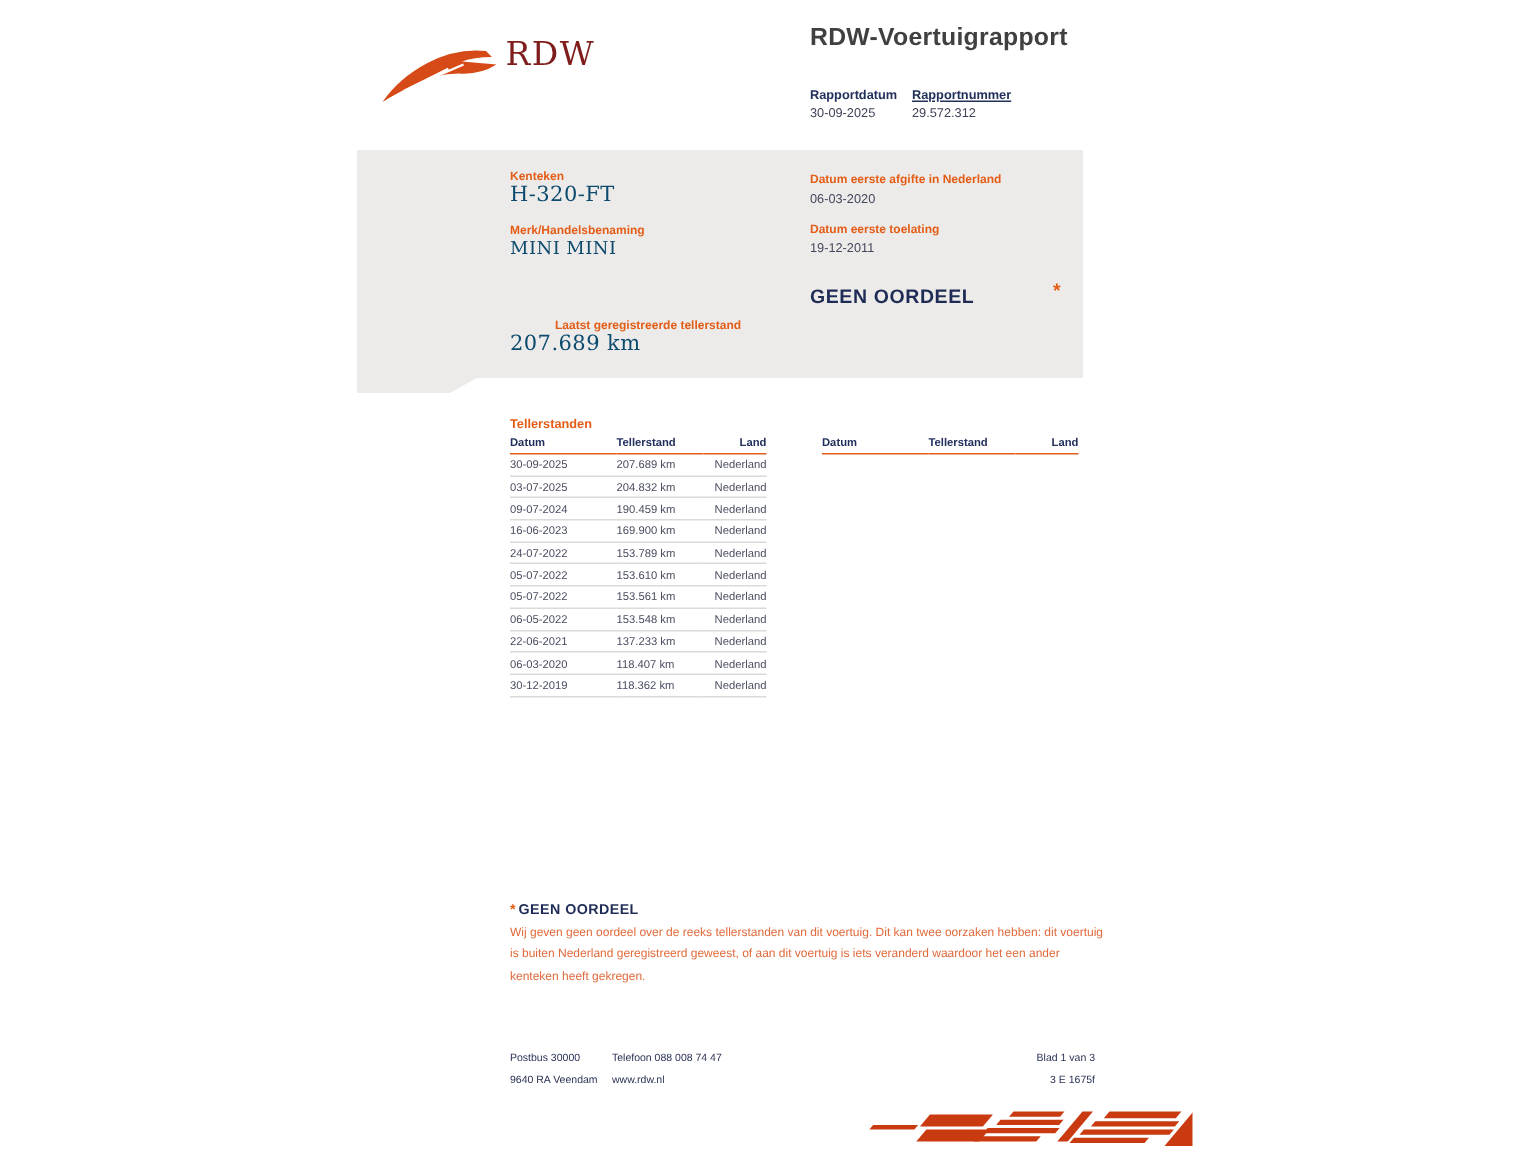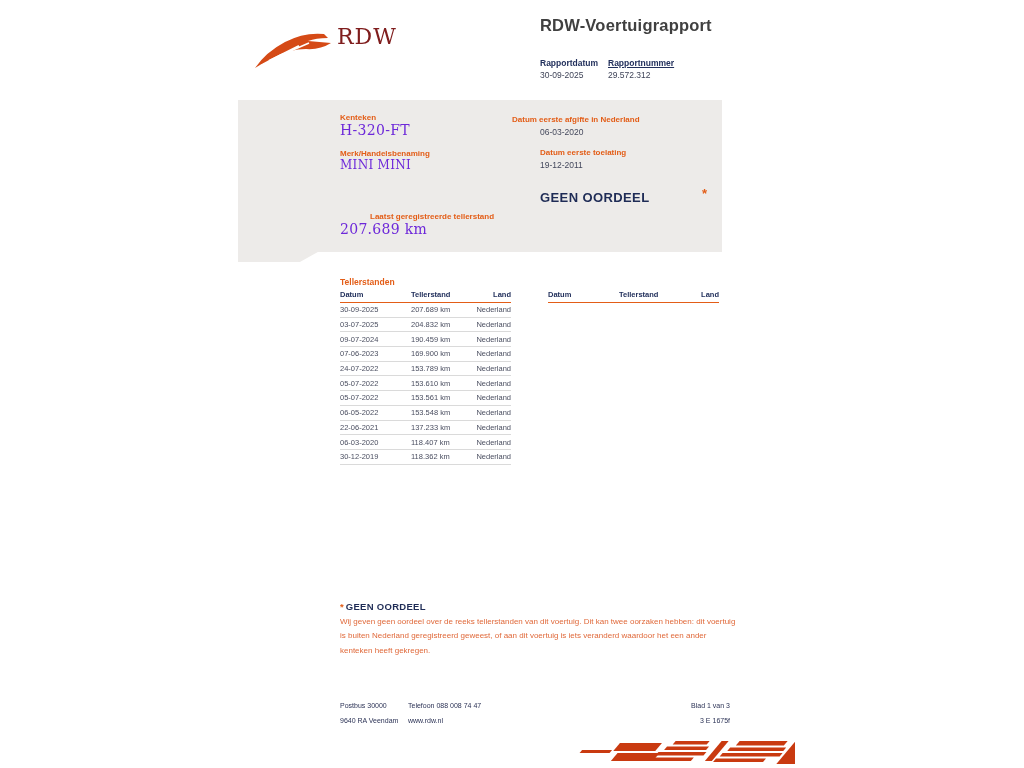--- a/index.html
+++ b/index.html
@@ -16,29 +16,29 @@
   .meta-value { font-size:8.5px; color:#3f4458; }
   .meta-date-label { left:540px; top:58px; }
   .meta-num-label  { left:608px; top:58px;text-decoration:underline; }
   .meta-date-value { left:540px; top:70px; }
   .meta-num-value  { left:608px; top:70px; }
 
   
   .graybox { left:238px; top:100px; width:484px; height:162px; background:#edebe9;
     clip-path: polygon(0 0, 100% 0, 100% 93.8%, 16.5% 93.8%, 12.8% 100%, 0 100%); }
   .fld-label { font-size:8px; font-weight:bold; color:#e35d17; }
-  .fld-value { font-family:"DejaVu Serif", serif; color:#6d28d9; letter-spacing:0.3px; }
+  .fld-value { font-family:"DejaVu Serif", serif; color:#0c4a6e; letter-spacing:0.3px; }
   .fld-small { font-size:8.5px; color:#44485c; }
   .kenteken-label    { left:340px; top:113px; }
   .kenteken-value    { left:340px; top:122px; font-size:14px; }
   .merk-label        { left:340px; top:149px; }
   .merk-value        { left:340px; top:158px; font-size:12px; }
   .teller-label      { left:340px; top:212px;padding-left:30px; }
   .teller-value      { left:340px; top:221px; font-size:14px; }
-  .afgifte-label     { left:512px; top:115px; }
+  .afgifte-label     { left:540px; top:115px; }
   .afgifte-value     { left:540px; top:127px; }
   .toelating-label   { left:540px; top:148px; }
   .toelating-value   { left:540px; top:160px; }
   .oordeel           { left:540px; top:190px; font-size:13px; font-weight:bold; color:#1f2c56; letter-spacing:0.4px; }
   .oordeel-star      { left:702px; top:186px; font-size:13px; font-weight:bold; color:#e35d17; }
 
   
   .section-title { left:340px; top:277px; font-size:8.5px; font-weight:bold; color:#e35d17; }
   table { border-collapse:collapse; table-layout:fixed; }
   .odo-table { position:absolute; top:290px; }
@@ -122,21 +122,21 @@
         <td>03-07-2025</td>
         <td>204.832 km</td>
         <td>Nederland</td>
       </tr>
       <tr>
         <td>09-07-2024</td>
         <td>190.459 km</td>
         <td>Nederland</td>
       </tr>
       <tr>
-        <td>07-06-2023</td>
+        <td>16-06-2023</td>
         <td>169.900 km</td>
         <td>Nederland</td>
       </tr>
       <tr>
         <td>24-07-2022</td>
         <td>153.789 km</td>
         <td>Nederland</td>
       </tr>
       <tr>
         <td>05-07-2022</td>

